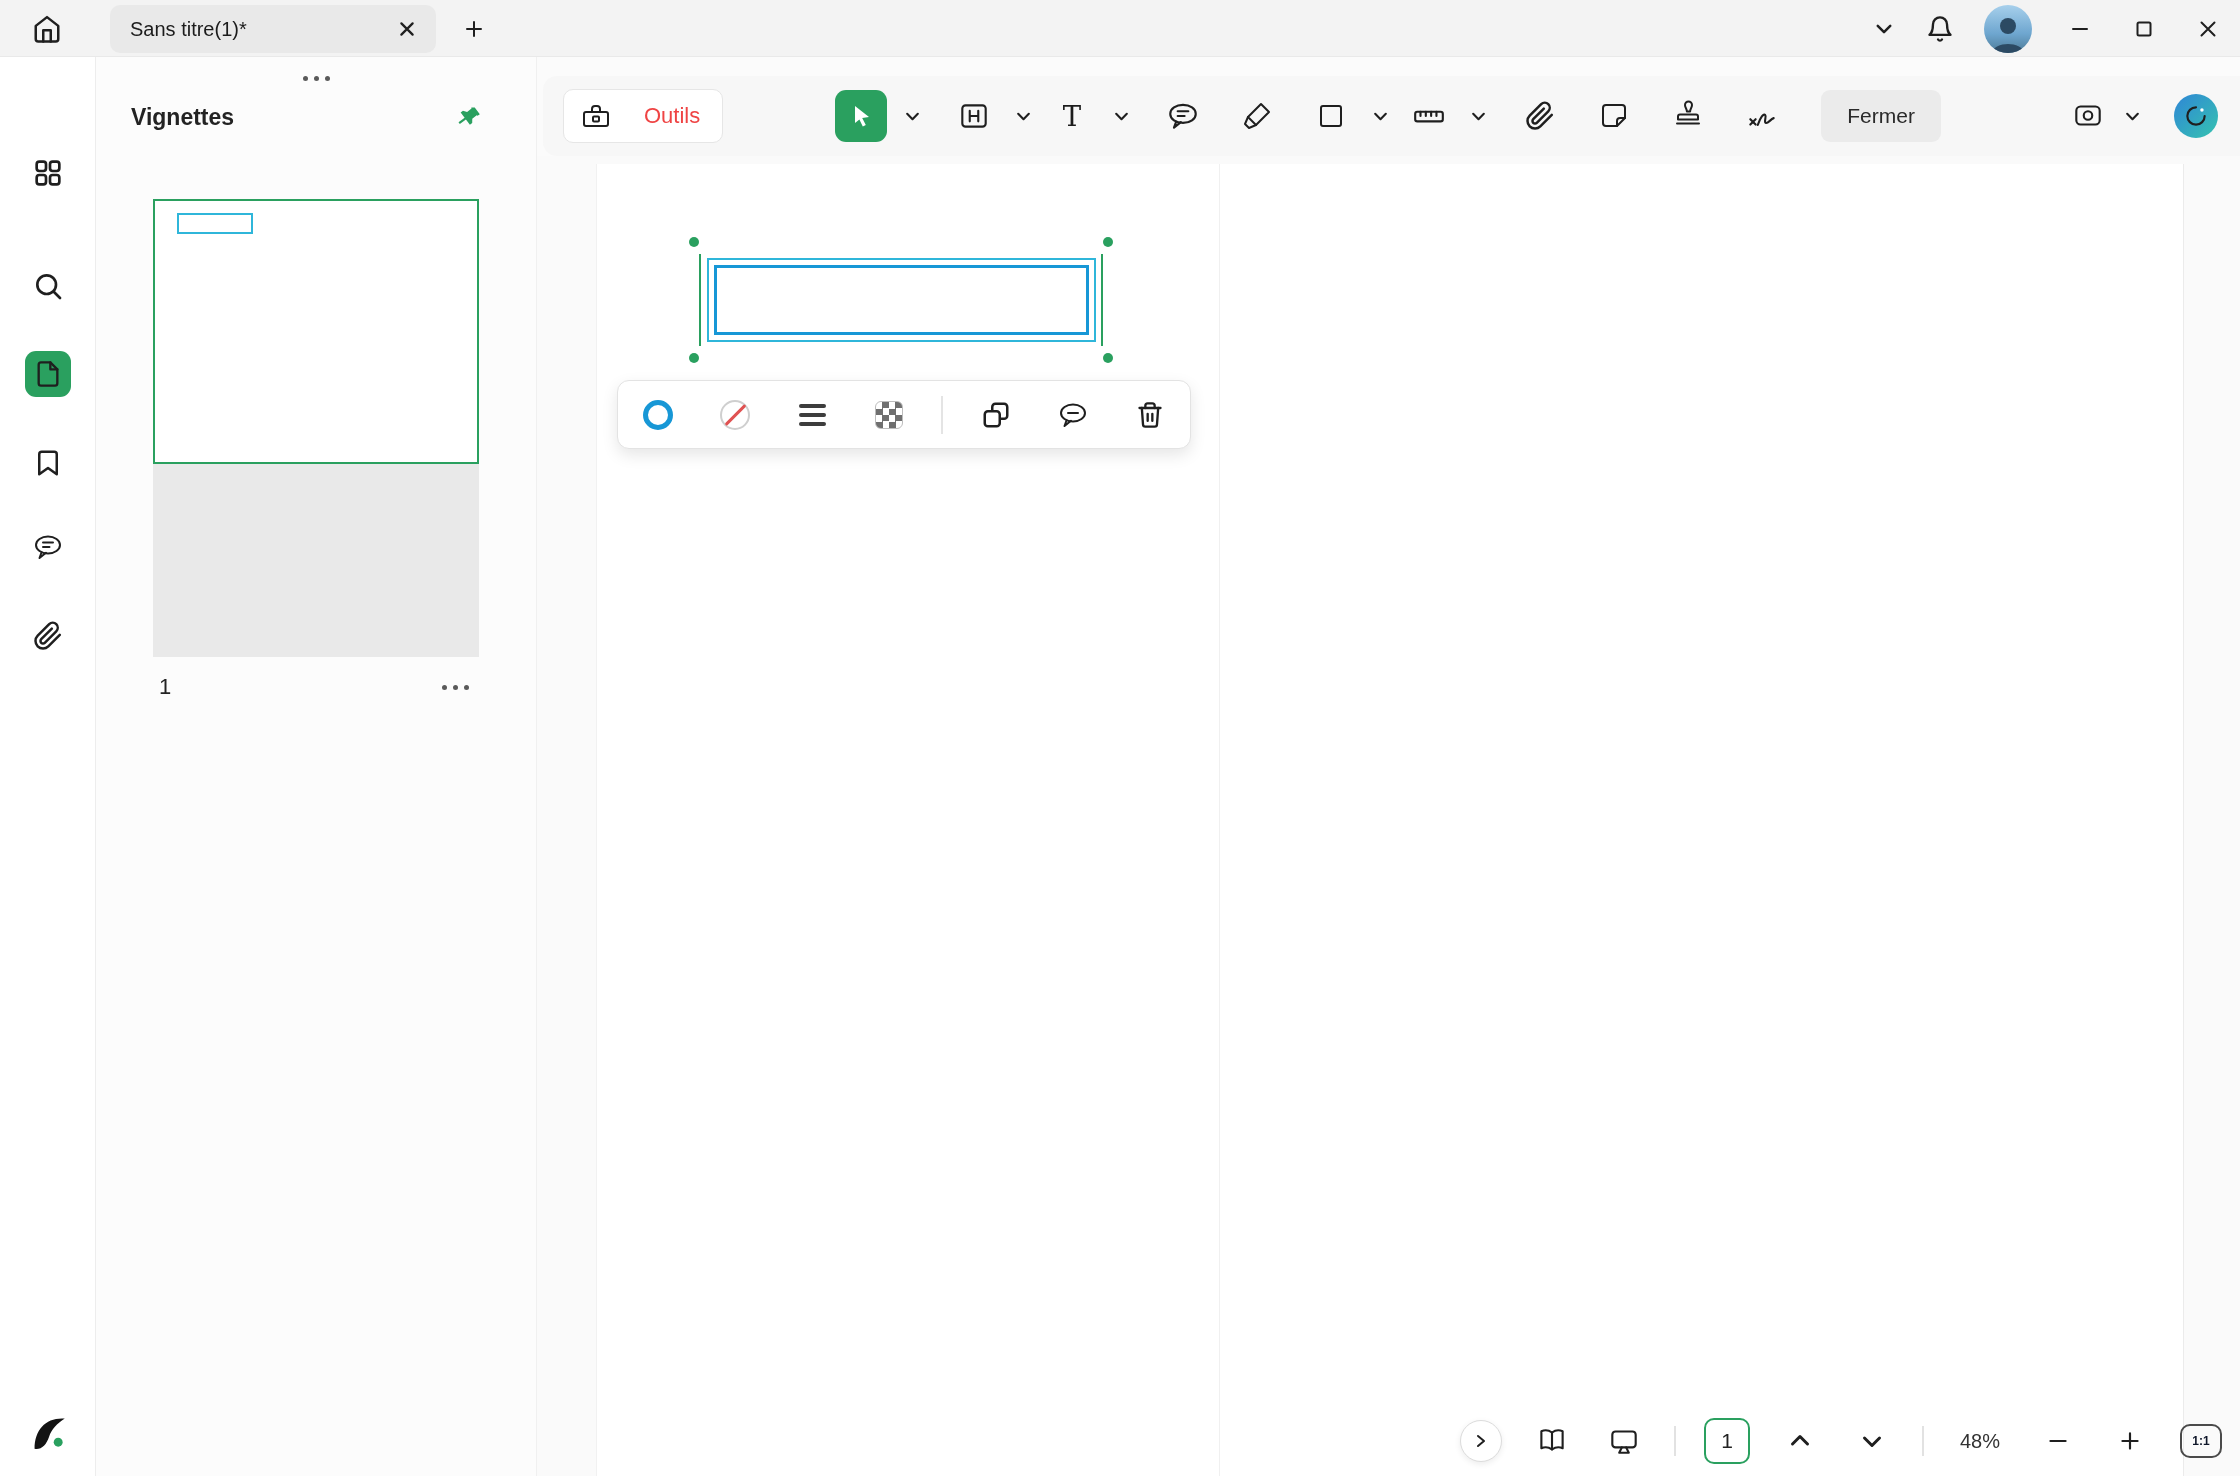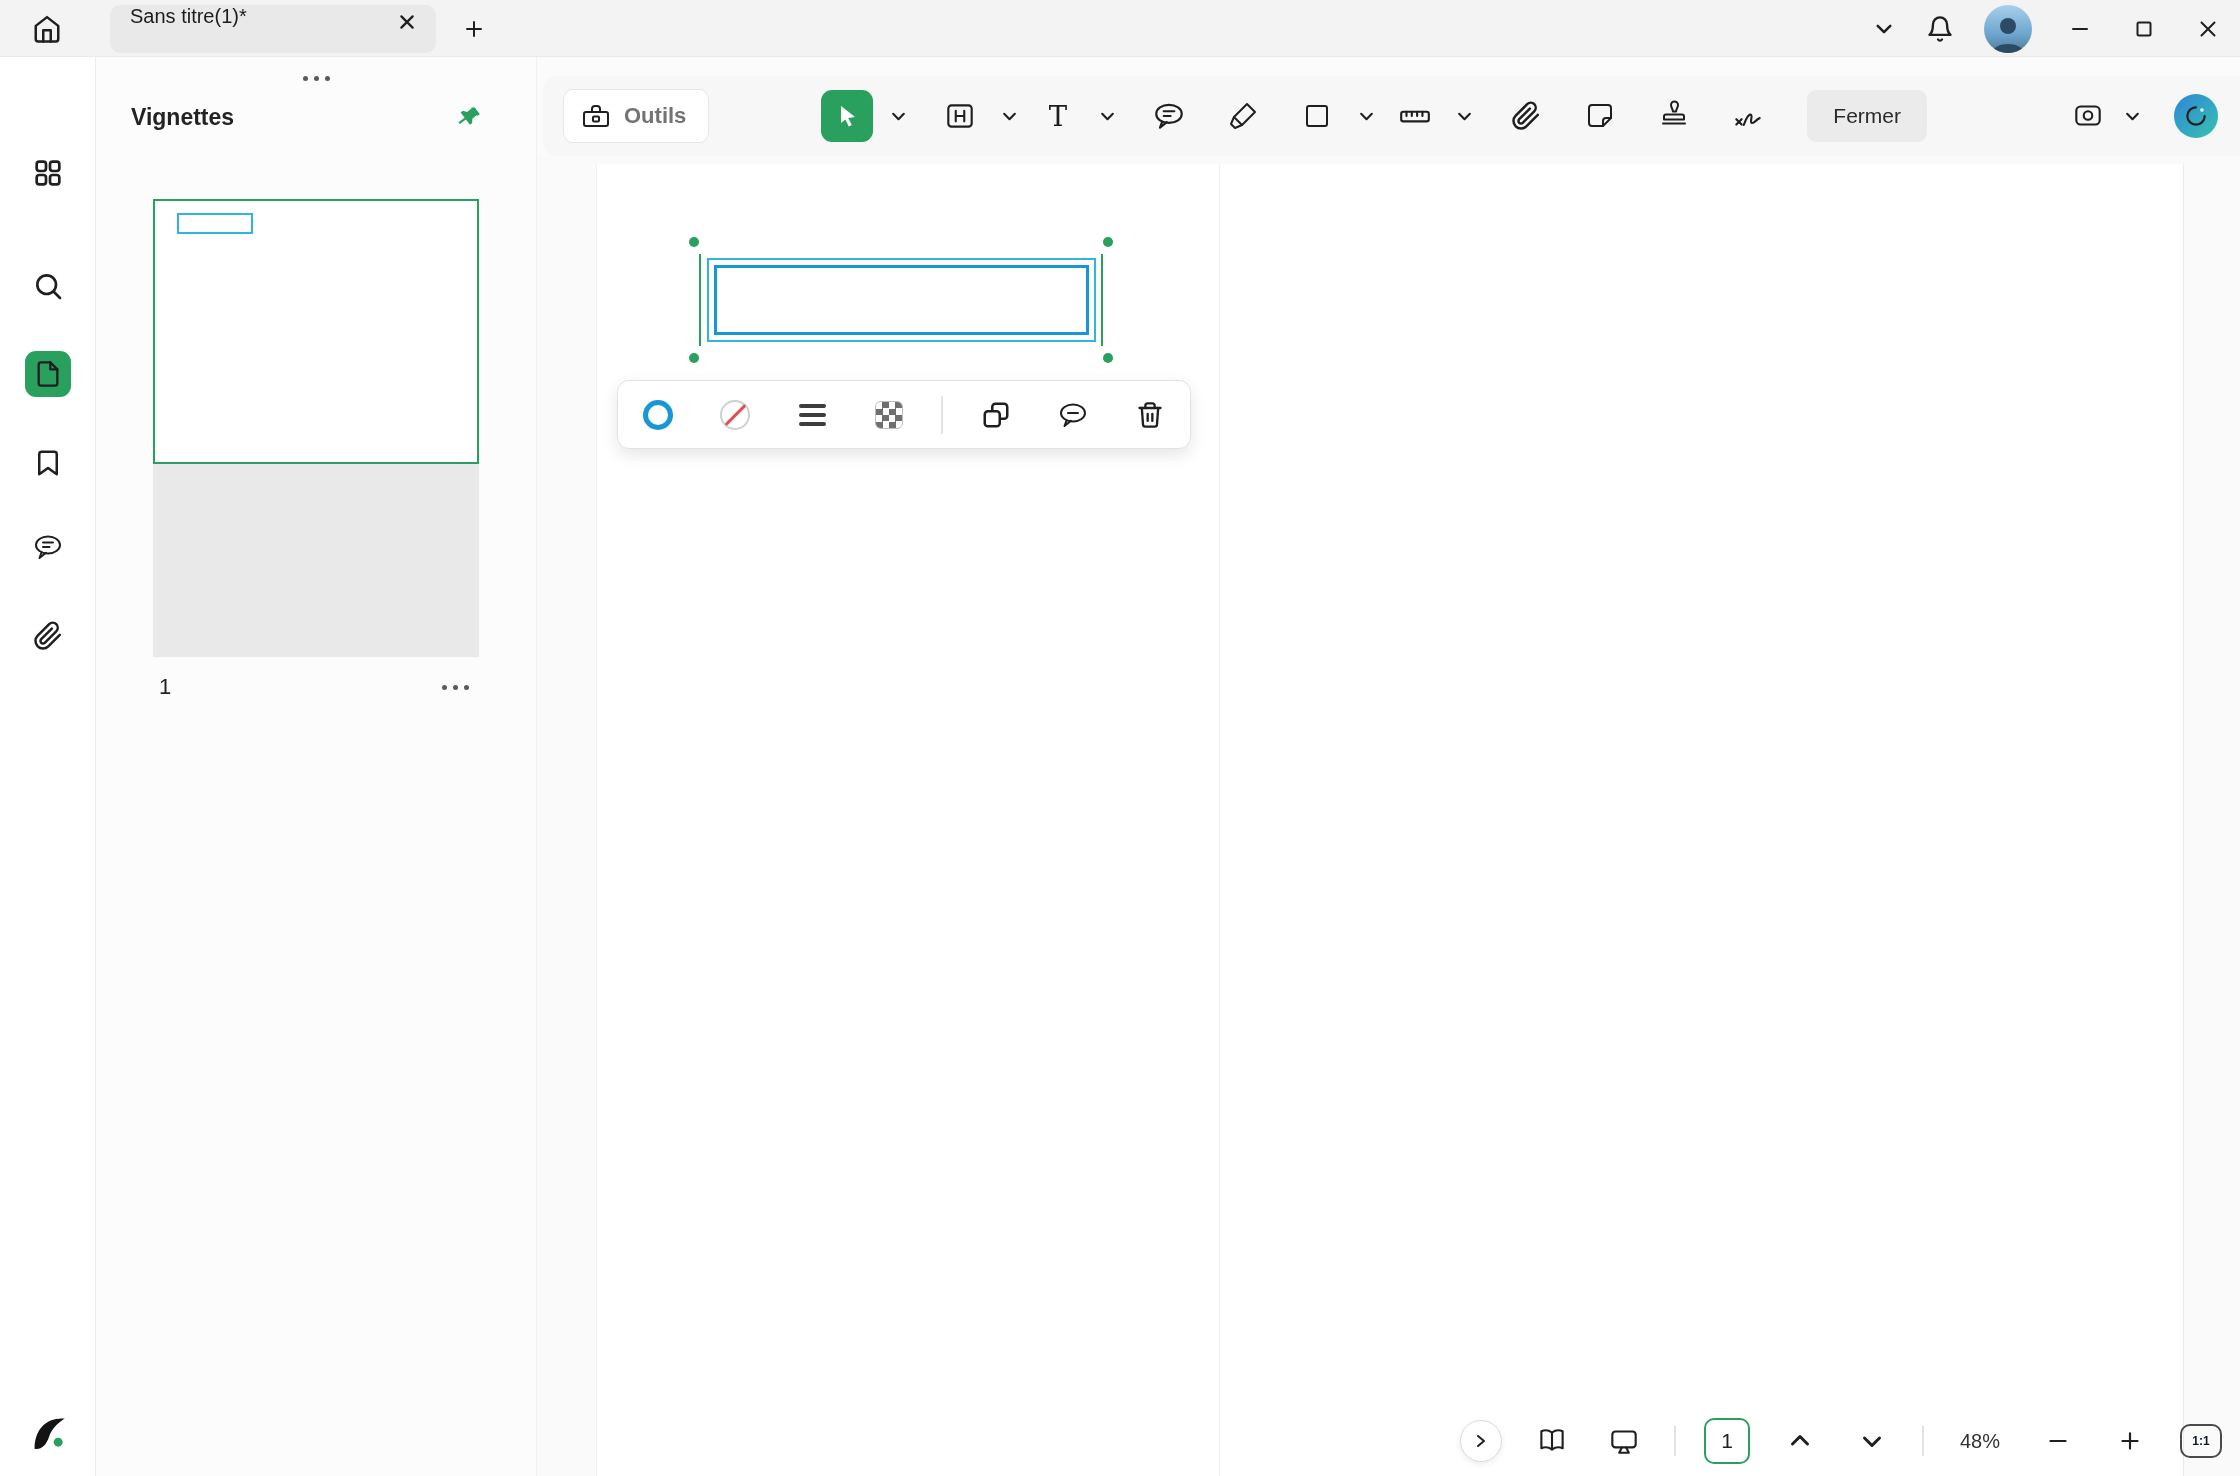--- a/index.html
+++ b/index.html
@@ -8,21 +8,21 @@
   .app{position:relative;width:2240px;height:1476px;background:#fbfbfb;}
 
   button{background:none;border:none;font-family:inherit;cursor:pointer;}
   .ibtn{display:flex;align-items:center;justify-content:center;border-radius:8px;}
   svg{display:block;}
   .stk{stroke:#1f1f1f;stroke-width:2;fill:none;stroke-linecap:round;stroke-linejoin:round;}
 
   
   .titlebar{position:absolute;top:0;left:0;right:0;height:57px;background:var(--titlebar_bg,#f3f3f3);border-bottom:1px solid #e9e9e9;}
   .home-btn{position:absolute;left:18px;top:7px;width:58px;height:43px;}
-  .tab{position:absolute;left:110px;top:5px;width:326px;height:48px;background:var(--tab_bg,#e9e9e9);border-radius:10px;display:flex;align-items:flex-start;padding:0 12px 0 20px;}
+  .tab{position:absolute;left:110px;top:5px;width:326px;height:48px;background:var(--tab_bg,#e9e9e9);border-radius:10px;display:flex;align-items:center;padding:0 12px 0 20px;}
   .tab-label{flex:1;font-size:20px;color:#1c1c1c;white-space:nowrap;overflow:hidden;}
   .tab-close{width:34px;height:34px;}
   .newtab{position:absolute;left:453px;top:9px;width:42px;height:40px;}
   .tb-right{position:absolute;right:0;top:0;height:57px;display:flex;align-items:center;}
   .tb-right .ibtn{width:56px;height:57px;border-radius:0;}
   .avatar{width:48px;height:48px;border-radius:50%;margin:0 16px;overflow:hidden;background:linear-gradient(180deg,#a7d0ec 0%,#6ea6cf 60%,#4d7a96 100%);position:relative;cursor:pointer;}
   .winbtn{width:64px !important;}
 
   
   .rail{position:absolute;top:57px;left:0;width:96px;bottom:0;background:#ffffff;border-right:1px solid #ededed;}
@@ -45,21 +45,21 @@
   .thumb-annotation{position:absolute;left:22px;top:12px;width:76px;height:21px;border:2px solid var(--accent_cyan,#2fb6da);background:#fff;}
   .thumb-rest{height:193px;background:#e9e9e9;}
   .thumb-label-row{position:absolute;left:57px;top:608px;width:326px;height:44px;display:flex;align-items:center;justify-content:space-between;}
   .page-label{font-size:22px;color:#232323;padding-left:6px;}
   .row-dots{width:48px;height:34px;}
 
   
   .content{position:absolute;left:537px;top:57px;right:0;bottom:0;background:#fbfbfb;}
   .toolbar{position:absolute;left:6px;top:19px;right:0;height:80px;background:var(--toolbar_bg,#f7f7f7);border-radius:14px 0 0 14px;display:flex;align-items:center;padding-left:20px;}
   .tools-btn{display:flex;align-items:center;gap:12px;height:54px;padding:0 22px 0 16px;background:#ffffff;border:1px solid #e6e6e6;border-radius:10px;}
-  .tools-label{font-size:22px;font-weight:700;color:#737373;}
+  .tools-label{font-size:22px;font-weight:400;color:#ef4444;margin-left:20px;}
   .tool-group{display:flex;align-items:center;gap:13px;margin-left:112px;}
   .tbtn{width:48px;height:48px;display:flex;align-items:center;justify-content:center;border-radius:9px;}
   .chev{width:24px;height:48px;display:flex;align-items:center;justify-content:center;}
   .sep-l{margin-left:13px;}
   .tool-select{width:52px;height:52px;background:var(--accent_green,#2aa05f);border-radius:11px;display:flex;align-items:center;justify-content:center;}
   .fermer-btn{margin-left:22px;height:52px;padding:0 26px;background:#ebebeb;border-radius:9px;font-size:21px;color:#2a2a2a;}
   .toolbar-right{position:absolute;right:22px;top:0;height:80px;display:flex;align-items:center;gap:8px;}
   .ai-btn{width:44px;height:44px;border-radius:50%;margin-left:22px;background:linear-gradient(135deg,#2f86d6 0%,#35c3b0 100%);display:flex;align-items:center;justify-content:center;}
 
   

